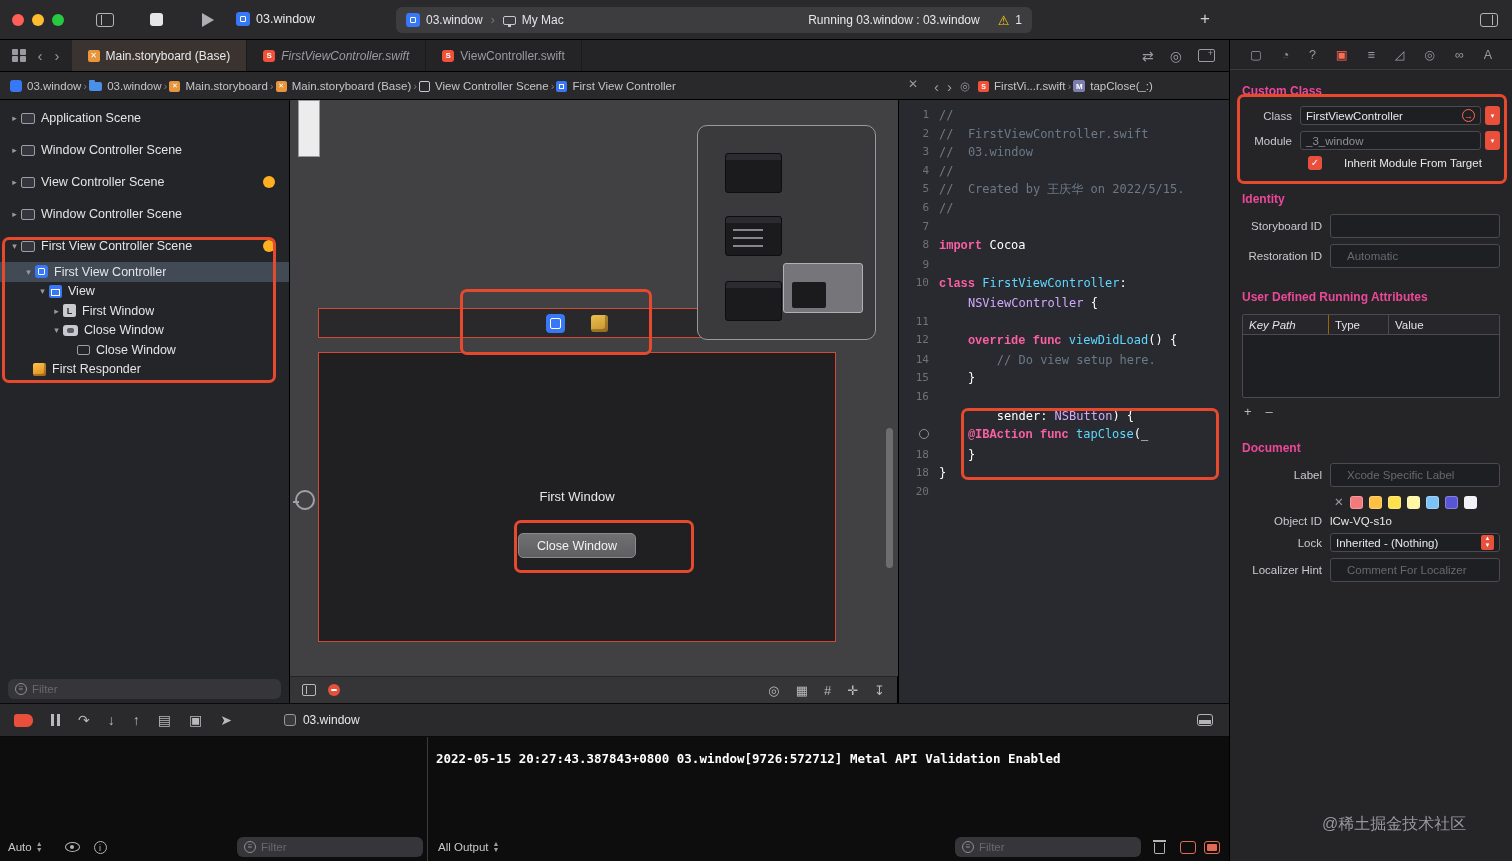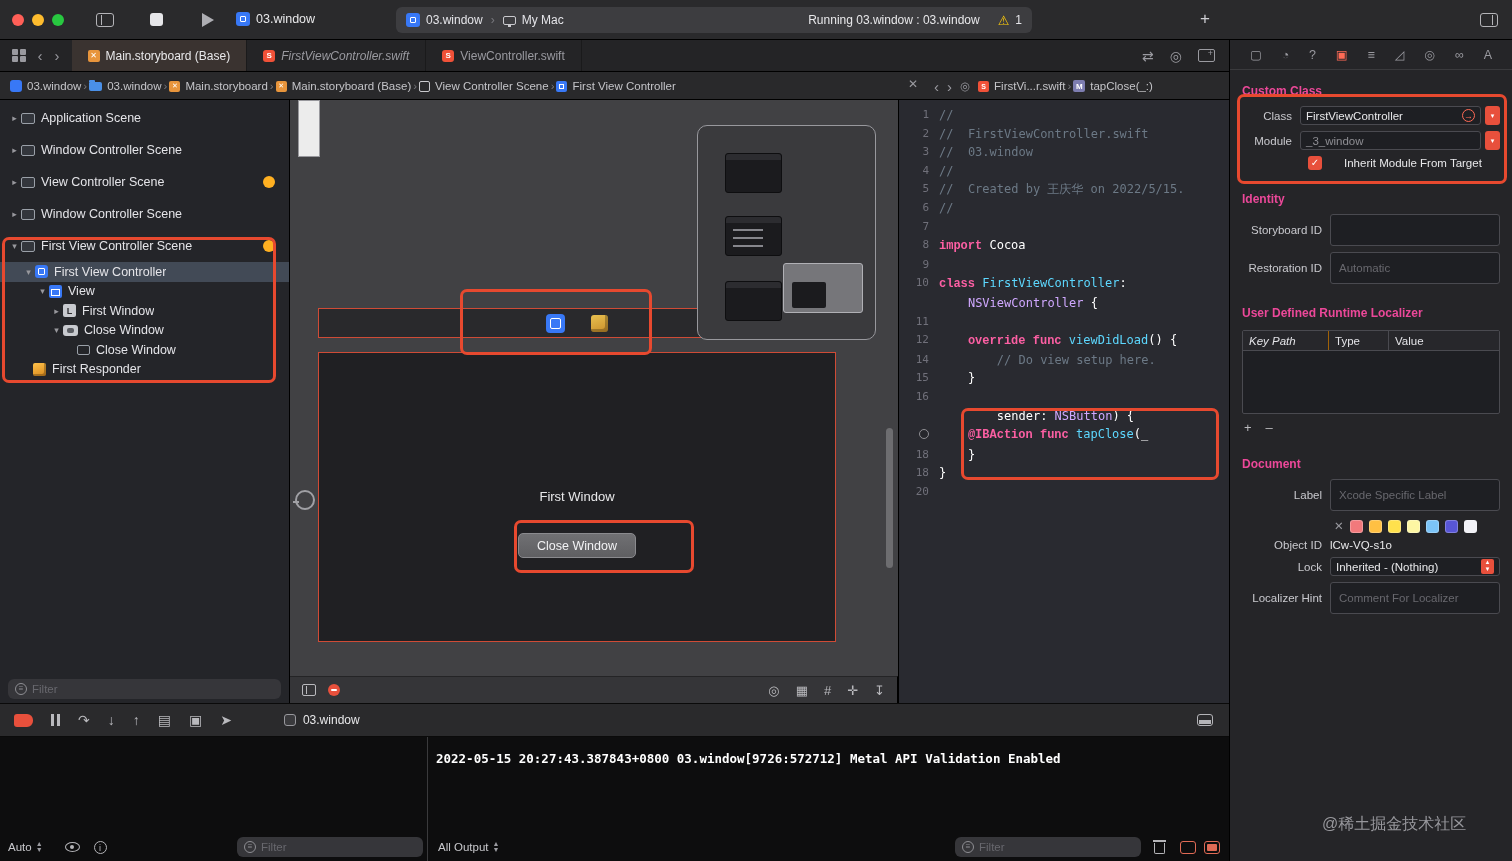--- a/index.html
+++ b/index.html
@@ -163,21 +163,21 @@
   
   #inspector{position:absolute;left:1229px;top:40px;width:283px;height:821px;background:#252528;border-left:1px solid #000;font-size:11.5px;}
   #insp-icons{height:30px;border-bottom:1px solid #3a3a3d;display:flex;align-items:center;justify-content:space-between;padding:0 20px;color:#9a9aa0;font-size:12.5px;}
   #insp-icons .sel{color:#ff6a55;}
   .isec-title{font-weight:bold;font-size:12px;color:#ec4899;padding:14px 0 2px 12px;}
   .irow{display:flex;align-items:center;margin:6px 12px 0 0;}
   .ilabel{width:62px;text-align:right;margin-right:8px;color:#c9c9ce;flex:none;}
   .ilabel.wide{width:92px;}
   .ifield{flex:1;min-width:0;height:19px;background:#1e1f23;border:1px solid #4a4a50;border-radius:3px;display:flex;align-items:center;padding:0 5px;color:#e8e8ea;gap:4px;}
   .ifield .muted{color:#8e8e93;}
-  .ifield-input{flex:1;min-width:0;height:32px;background:#1e1f23;border:1px solid #4a4a50;border-radius:3px;color:#e8e8ea;font-size:11.5px;padding:0 8px;font-family:inherit;}
+  .ifield-input{flex:1;min-width:0;height:24px;background:#1e1f23;border:1px solid #4a4a50;border-radius:3px;color:#e8e8ea;font-size:11.5px;padding:0 16px;font-family:inherit;}
   .circ-arrow{margin-left:auto;width:13px;height:13px;border:1.2px solid #ff6a55;border-radius:50%;color:#ff6a55;font-size:9px;line-height:12px;text-align:center;flex:none;}
   .circ-arrow::before{content:"→";}
   .drop-btn{width:15px;height:19px;background:#e8503c;border-radius:3px;margin-left:4px;color:#fff;font-size:7px;display:flex;align-items:center;justify-content:center;flex:none;}
   .drop-btn::before{content:"▾";}
   .drop2{margin-left:auto;width:13px;height:15px;background:#e8503c;border-radius:2px;color:#fff;font-size:6px;line-height:7px;text-align:center;white-space:pre;flex:none;}
   .drop2::before{content:"▲\A▼";}
   .cb{width:14px;height:14px;background:#e8503c;border-radius:3px;color:#fff;font-size:10px;line-height:14px;text-align:center;flex:none;}
   .cb::before{content:"✓";}
   #attr-table{margin:8px 12px 0 12px;border:1px solid #4a4a50;border-radius:2px;background:#1e1f23;}
   #attr-head{display:flex;height:20px;background:#27272b;border-bottom:1px solid #4a4a50;align-items:center;color:#e4e4e8;}
@@ -574,21 +574,21 @@
   <div class="isec-title" style="padding-top:22px;">Identity</div>
   <div class="irow">
     <span class="ilabel wide">Storyboard ID</span>
     <input class="ifield-input" style="">
   </div>
   <div class="irow">
     <span class="ilabel wide">Restoration ID</span>
     <input class="ifield-input" placeholder="Automatic" style="">
   </div>
 
-  <div class="isec-title" style="padding-top:22px;">User Defined Runtime Localizer</div>
+  <div class="isec-title" style="padding-top:22px;">User Defined Running Attributes</div>
   <div id="attr-table">
     <div id="attr-head">
       <span class="col-keypath">Key Path</span>
       <span class="col-type">Type</span>
       <span class="col-value">Value</span>
     </div>
     <div id="attr-body"></div>
   </div>
   <div id="attr-btns">
     <span>+</span>

